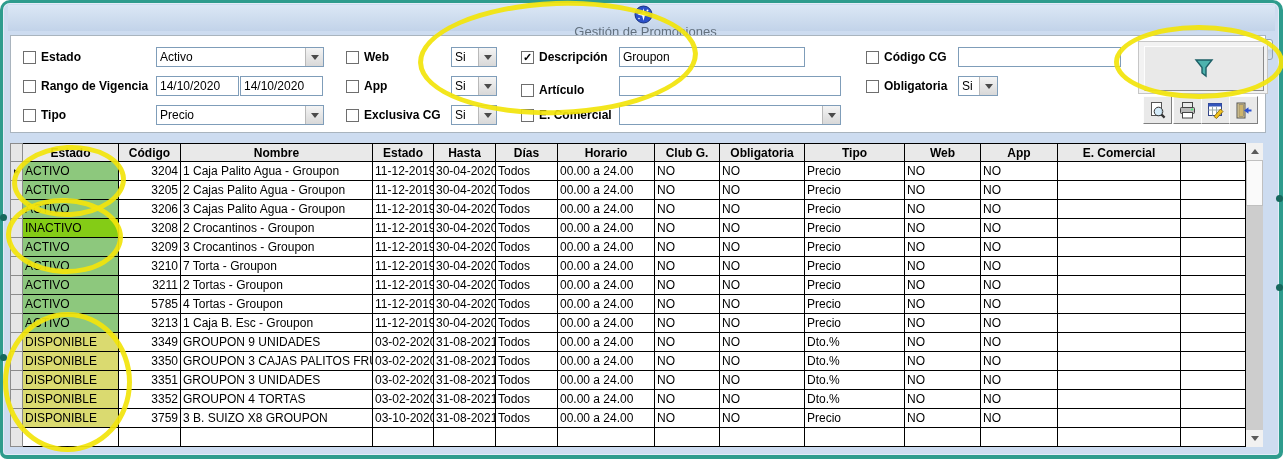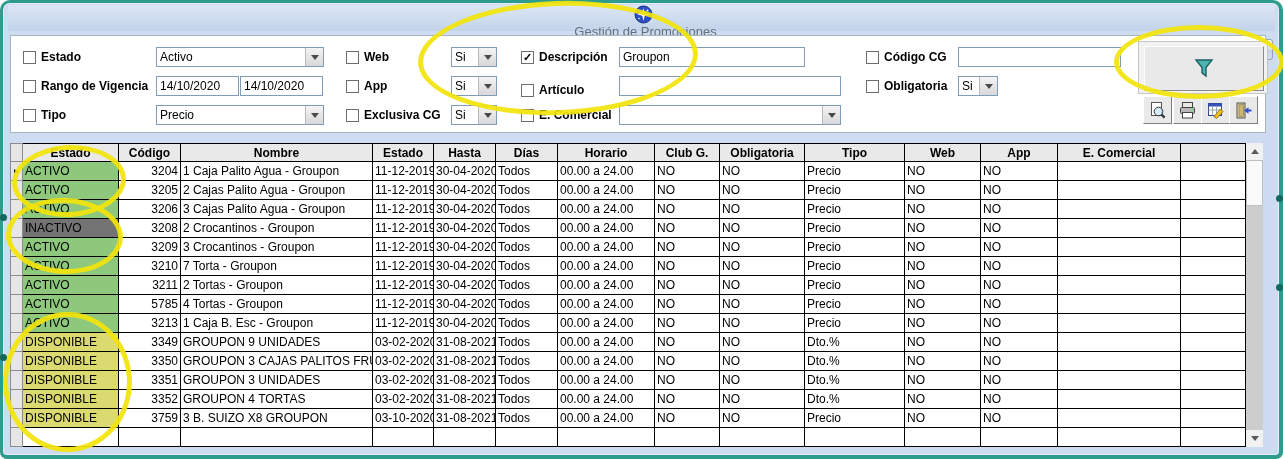--- a/index.html
+++ b/index.html
@@ -314,21 +314,21 @@
             <td>NO</td>
             <td>NO</td>
             <td>Precio</td>
             <td>NO</td>
             <td>NO</td>
             <td></td>
             <td></td>
           </tr>
           <tr>
             <td class="selcol"></td>
-            <td class="estado-cell" style="background: #737373;">INACTIVO</td>
+            <td class="estado-cell" style="background: #84cc16;">INACTIVO</td>
             <td class="num">3208</td>
             <td>2 Crocantinos - Groupon</td>
             <td>11-12-2019</td>
             <td>30-04-2020</td>
             <td>Todos</td>
             <td>00.00 a 24.00</td>
             <td>NO</td>
             <td>NO</td>
             <td>Precio</td>
             <td>NO</td>

